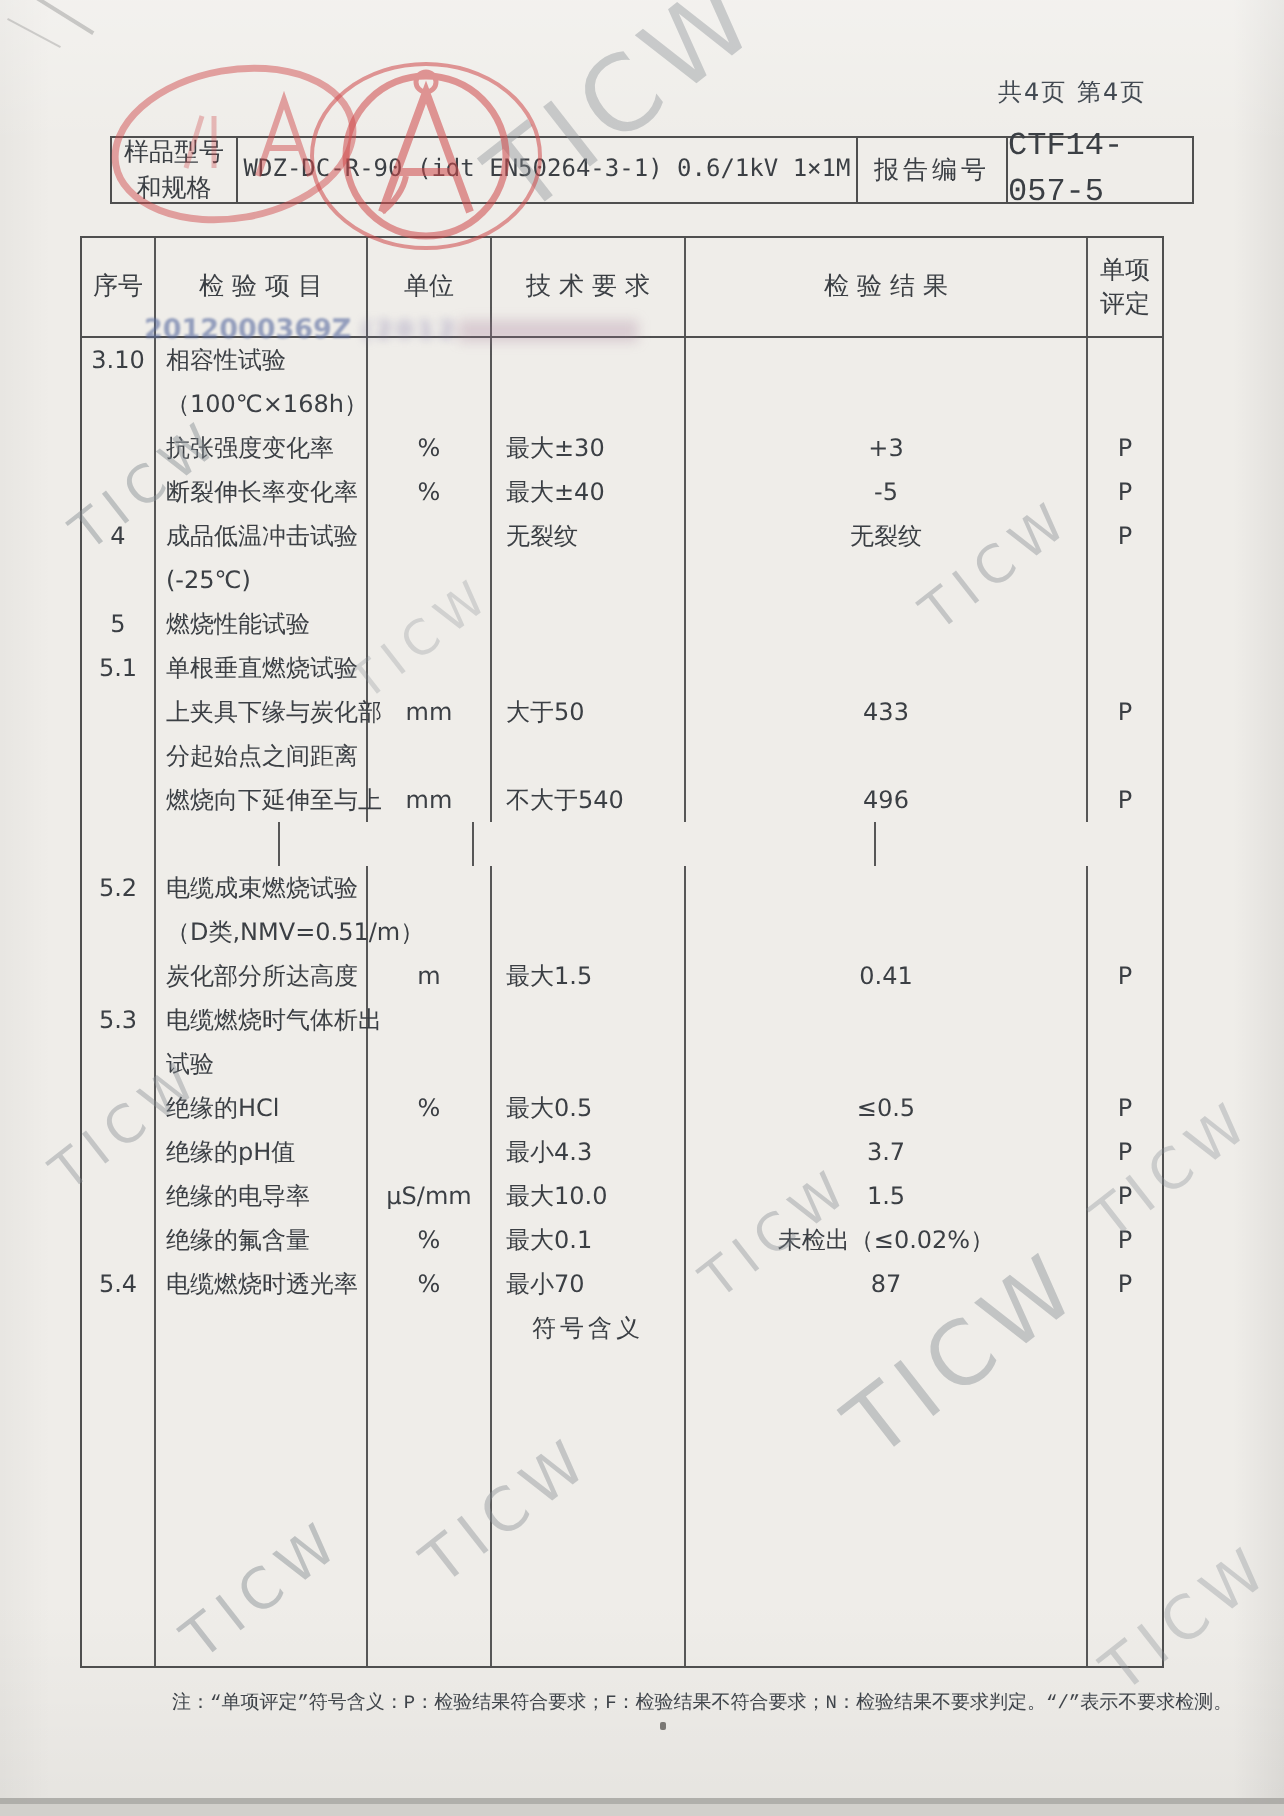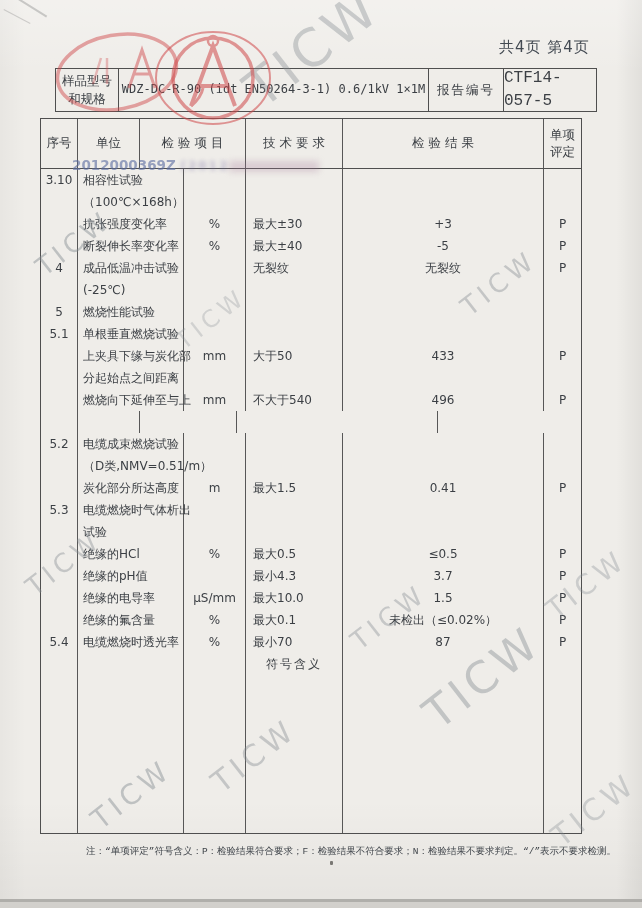--- a/index.html
+++ b/index.html
@@ -17,26 +17,26 @@
       #efede9;
   }
   
   .edge-bottom-line{position:absolute;left:0;top:899px;width:642px;height:3px;background:#a3a19d;opacity:.8;}
   .edge-bottom-fill{position:absolute;left:0;top:902px;width:642px;height:6px;background:#d2d0cc;}
   .corner-smudge{position:absolute;left:6px;top:4px;width:44px;height:2px;background:rgba(120,120,120,.35);transform:rotate(32deg);}
   .corner-smudge2{position:absolute;left:2px;top:16px;width:30px;height:1px;background:rgba(120,120,120,.3);transform:rotate(28deg);}
   .speck{position:absolute;left:330px;top:861px;width:3px;height:4px;background:#7a7874;border-radius:1px;}
 
   .page-info{
-    position:absolute;left:499px;top:38px;font-size:15px;letter-spacing:1px;color:#434a52;white-space:nowrap;
+    position:absolute;left:499px;top:38px;font-size:12px;letter-spacing:1px;color:#434a52;white-space:nowrap;
   }
 
   
   .htable{
-    position:absolute;left:55px;top:68px;width:542px;height:44px;
+    position:absolute;left:55px;top:68px;width:542px;height:34px;
     border:1px solid #4f4f4f;display:flex;box-sizing:border-box;background:transparent;
   }
   .hcell{box-sizing:border-box;border-right:1px solid #4f4f4f;display:flex;flex-direction:column;align-items:center;justify-content:center;font-size:12.5px;line-height:1.45;}
   .hc-label{width:63px;}
   .hc-model{width:310px;font-family:"DejaVu Sans Mono","Liberation Mono",monospace;font-size:12px;letter-spacing:0;}
   .hc-replabel{width:75px;letter-spacing:2px;}
   .hc-repno{width:92px;border-right:none;font-family:Liberation Mono, monospace;font-size:16px;}
 
   
   .ttable{
@@ -95,22 +95,22 @@
       <span>和规格</span>
     </div>
     <div class="hcell hc-model">WDZ-DC-R-90 (idt EN50264-3-1) 0.6/1kV 1×1M</div>
     <div class="hcell hc-replabel">报告编号</div>
     <div class="hcell hc-repno">CTF14-057-5</div>
   </div>
 
   <div class="ttable">
     <div class="thead">
       <div class="cell c-no">序号</div>
+      <div class="cell c-item" style="justify-content:center;padding-left:0;">检 验 项 目</div>
       <div class="cell c-unit">单位</div>
-      <div class="cell c-item" style="justify-content:center;padding-left:0;">检 验 项 目</div>
       <div class="cell c-req" style="justify-content:center;padding-left:0;">技 术 要 求</div>
       <div class="cell c-result">检 验 结 果</div>
       <div class="cell c-eval" style="white-space:normal;width:37px;padding:0 5px;">单项评定</div>
     </div>
     <div id="rows">
         <div class="trow">
           <div class="cell c-no">3.10</div>
           <div class="cell c-item">相容性试验</div>
           <div class="cell c-unit"></div>
           <div class="cell c-req"></div>

